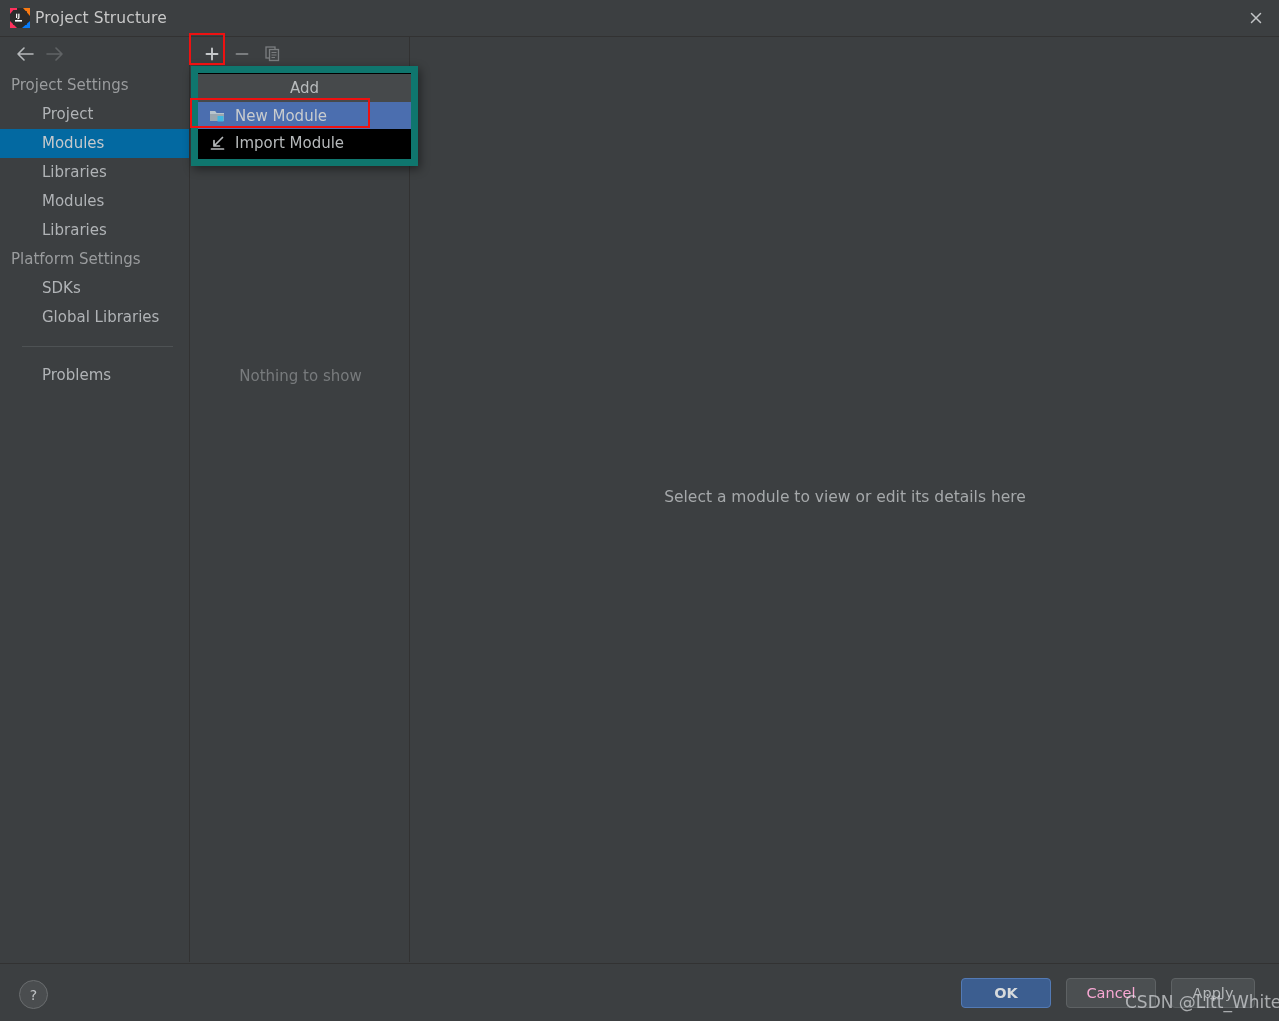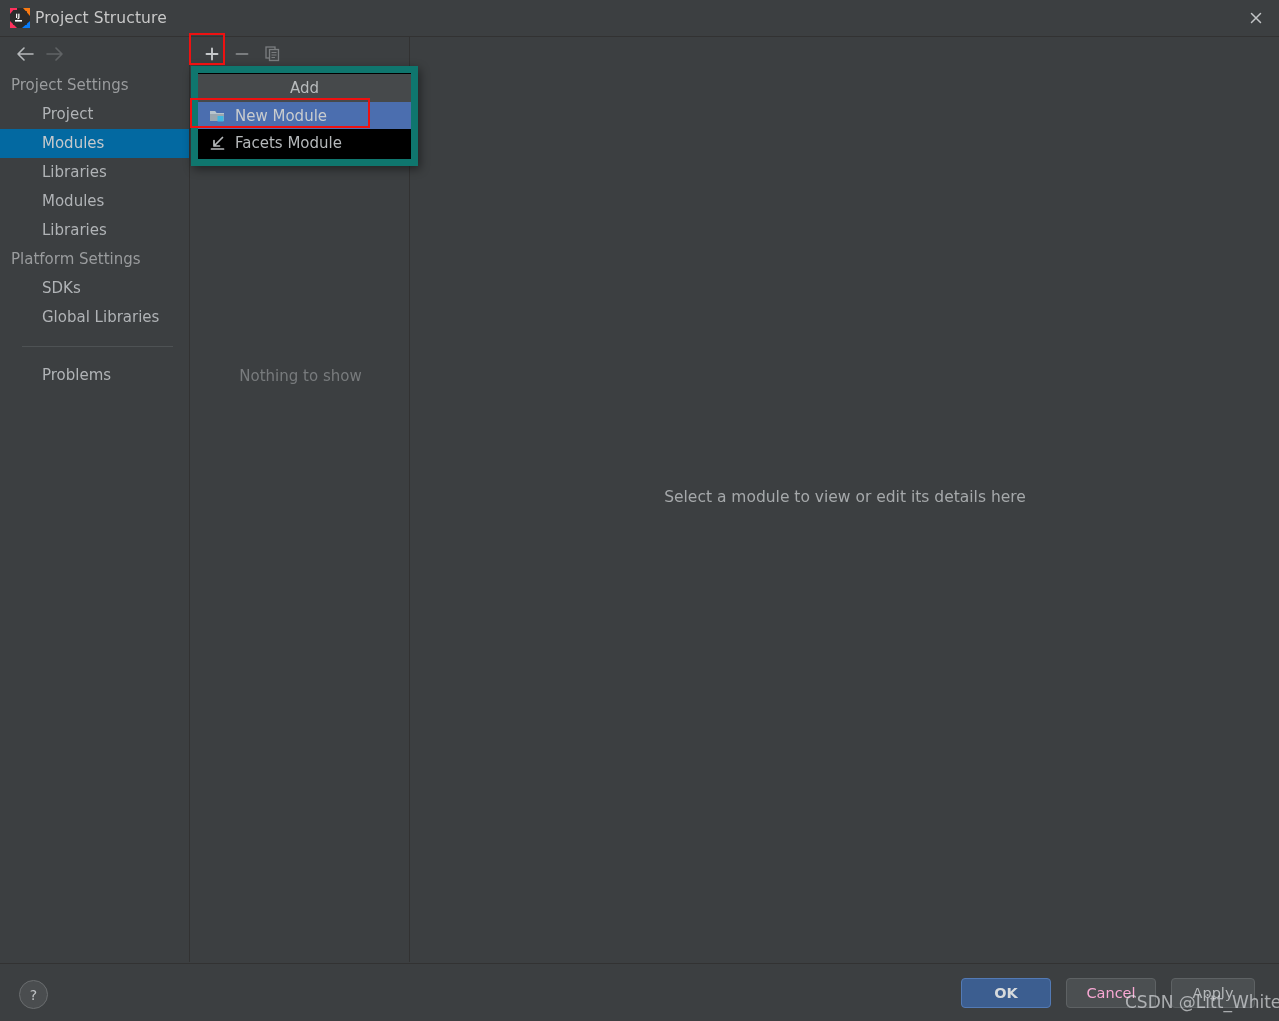--- a/index.html
+++ b/index.html
@@ -374,21 +374,21 @@
       <span>New Module</span>
     </div>
 
     <div class="menu-item">
       <span class="menu-icon">
         <svg width="17" height="16" viewBox="0 0 17 16">
           <path d="M13.5 2.5 L5 11 M5 11 L5 5.5 M5 11 L10.5 11" stroke="#b6b9bb" stroke-width="1.7" fill="none" stroke-linecap="round" stroke-linejoin="round"></path>
           <path d="M2.5 14 L14.5 14" stroke="#b6b9bb" stroke-width="1.7" stroke-linecap="round"></path>
         </svg>
       </span>
-      <span>Facets Module</span>
+      <span>Import Module</span>
     </div>
   </div>
 
   <div class="red-box" id="red-plus"></div>
   <div class="red-box" id="red-newmod"></div>
 
   <div id="bottombar">
     <div id="help-btn">?</div>
   </div>
 

